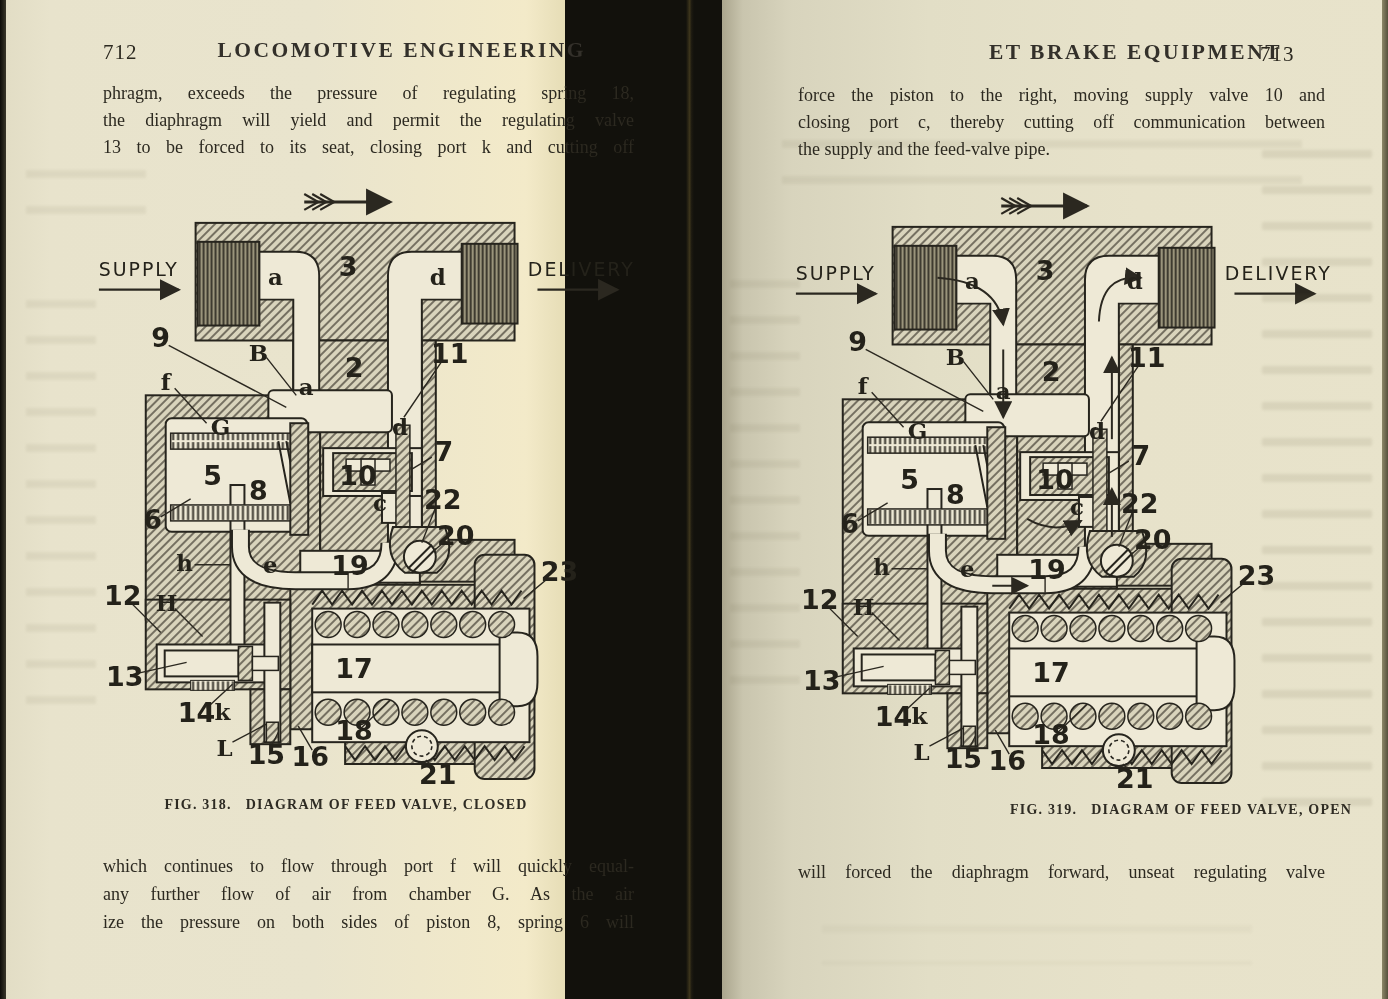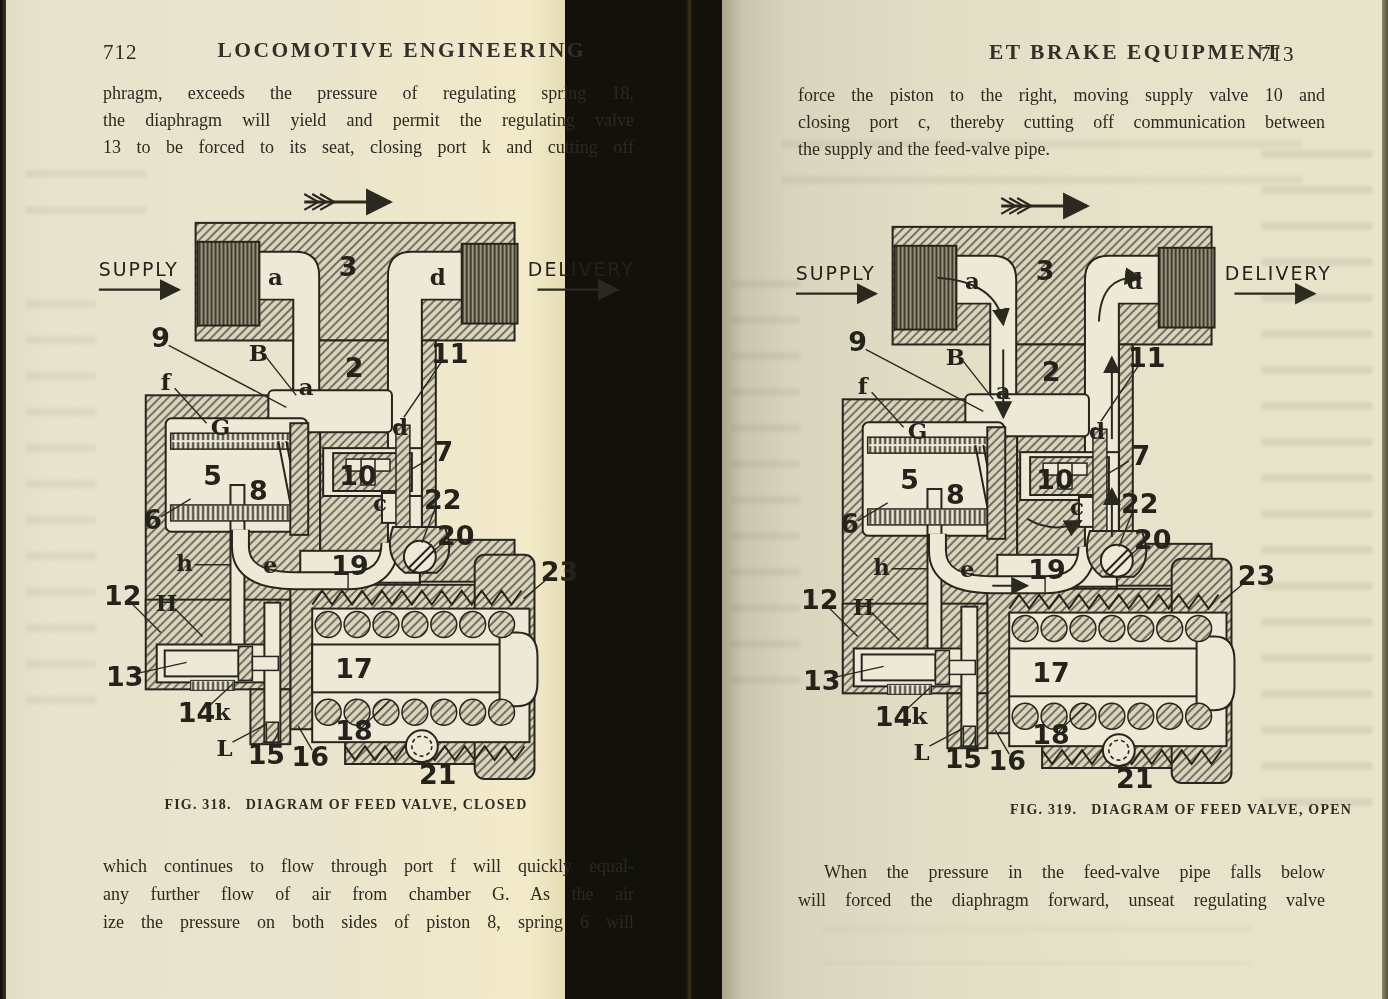--- a/index.html
+++ b/index.html
@@ -377,21 +377,20 @@
     <text class="lblL" x="134" y="572" text-anchor="middle">L</text>
     <text class="lblN" x="176" y="580" text-anchor="middle">15</text>
     <text class="lblN" x="220" y="582" text-anchor="middle">16</text>
     <text class="lblN" x="264" y="556" text-anchor="middle">18</text>
     <text class="lblN" x="348" y="600" text-anchor="middle">21</text>
   </g>
 </svg>
 </div>
   <div class="caption" style="left:70px;top:802px;width:560px;text-align:right;">FIG. 319.   DIAGRAM OF FEED VALVE, OPEN</div>
   <div class="para" style="left:76px;top:858px;width:527px;line-height:28px;">
-    <div class="line indent">When the pressure in the feed-valve pipe falls below</div>
     <div class="line">will forced the diaphragm forward, unseat regulating valve</div>
   </div>
   <div class="bleed" style="left:60px;top:140px;width:520px;height:60px;"></div>
   <div class="bleed" style="left:540px;top:150px;width:110px;height:660px;opacity:.22;"></div>
   <div class="bleed" style="left:8px;top:280px;width:70px;height:430px;"></div>
   <div class="bleed" style="left:100px;top:925px;width:430px;height:40px;opacity:.08;"></div>
 </div>
 
 <div id="gutter"></div>
 <div id="right-edge"></div>

